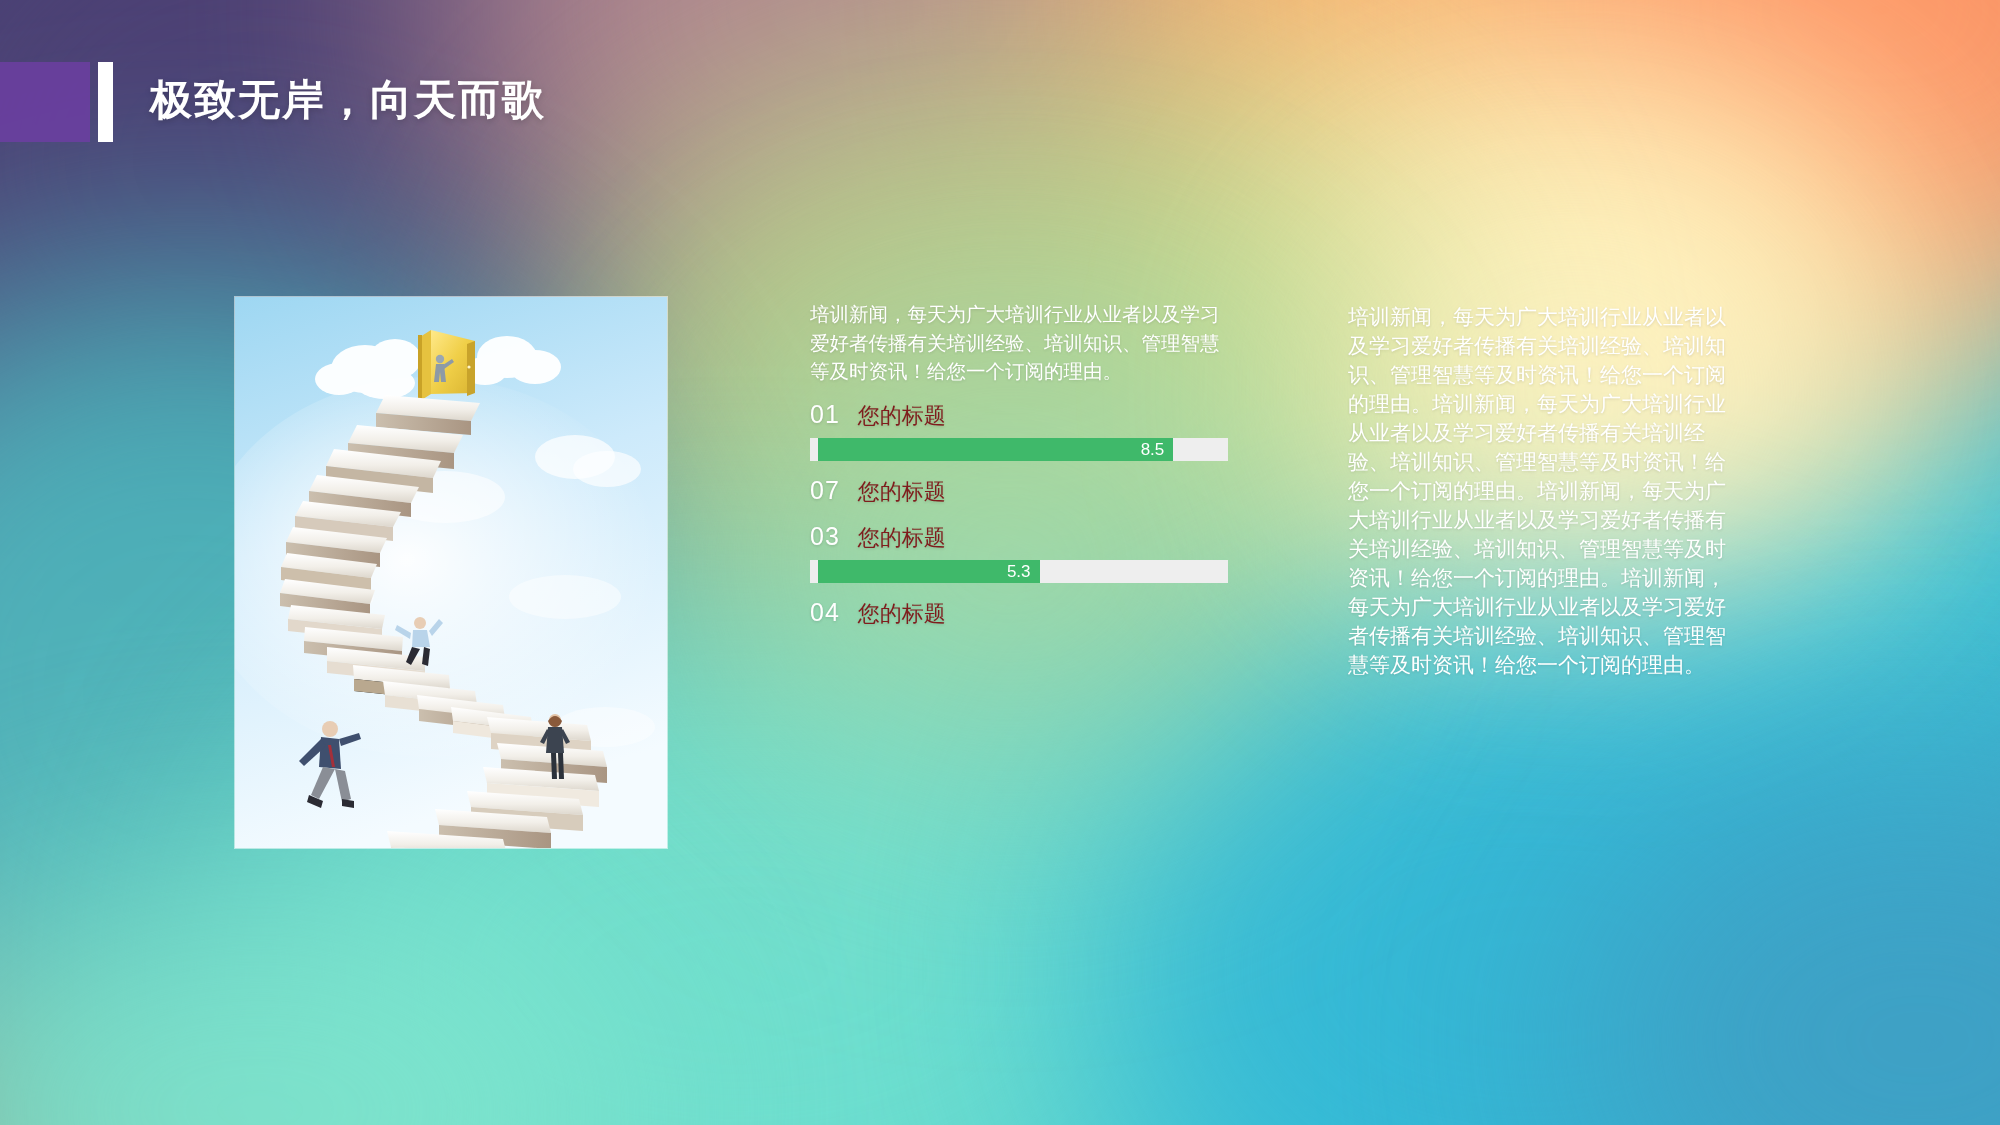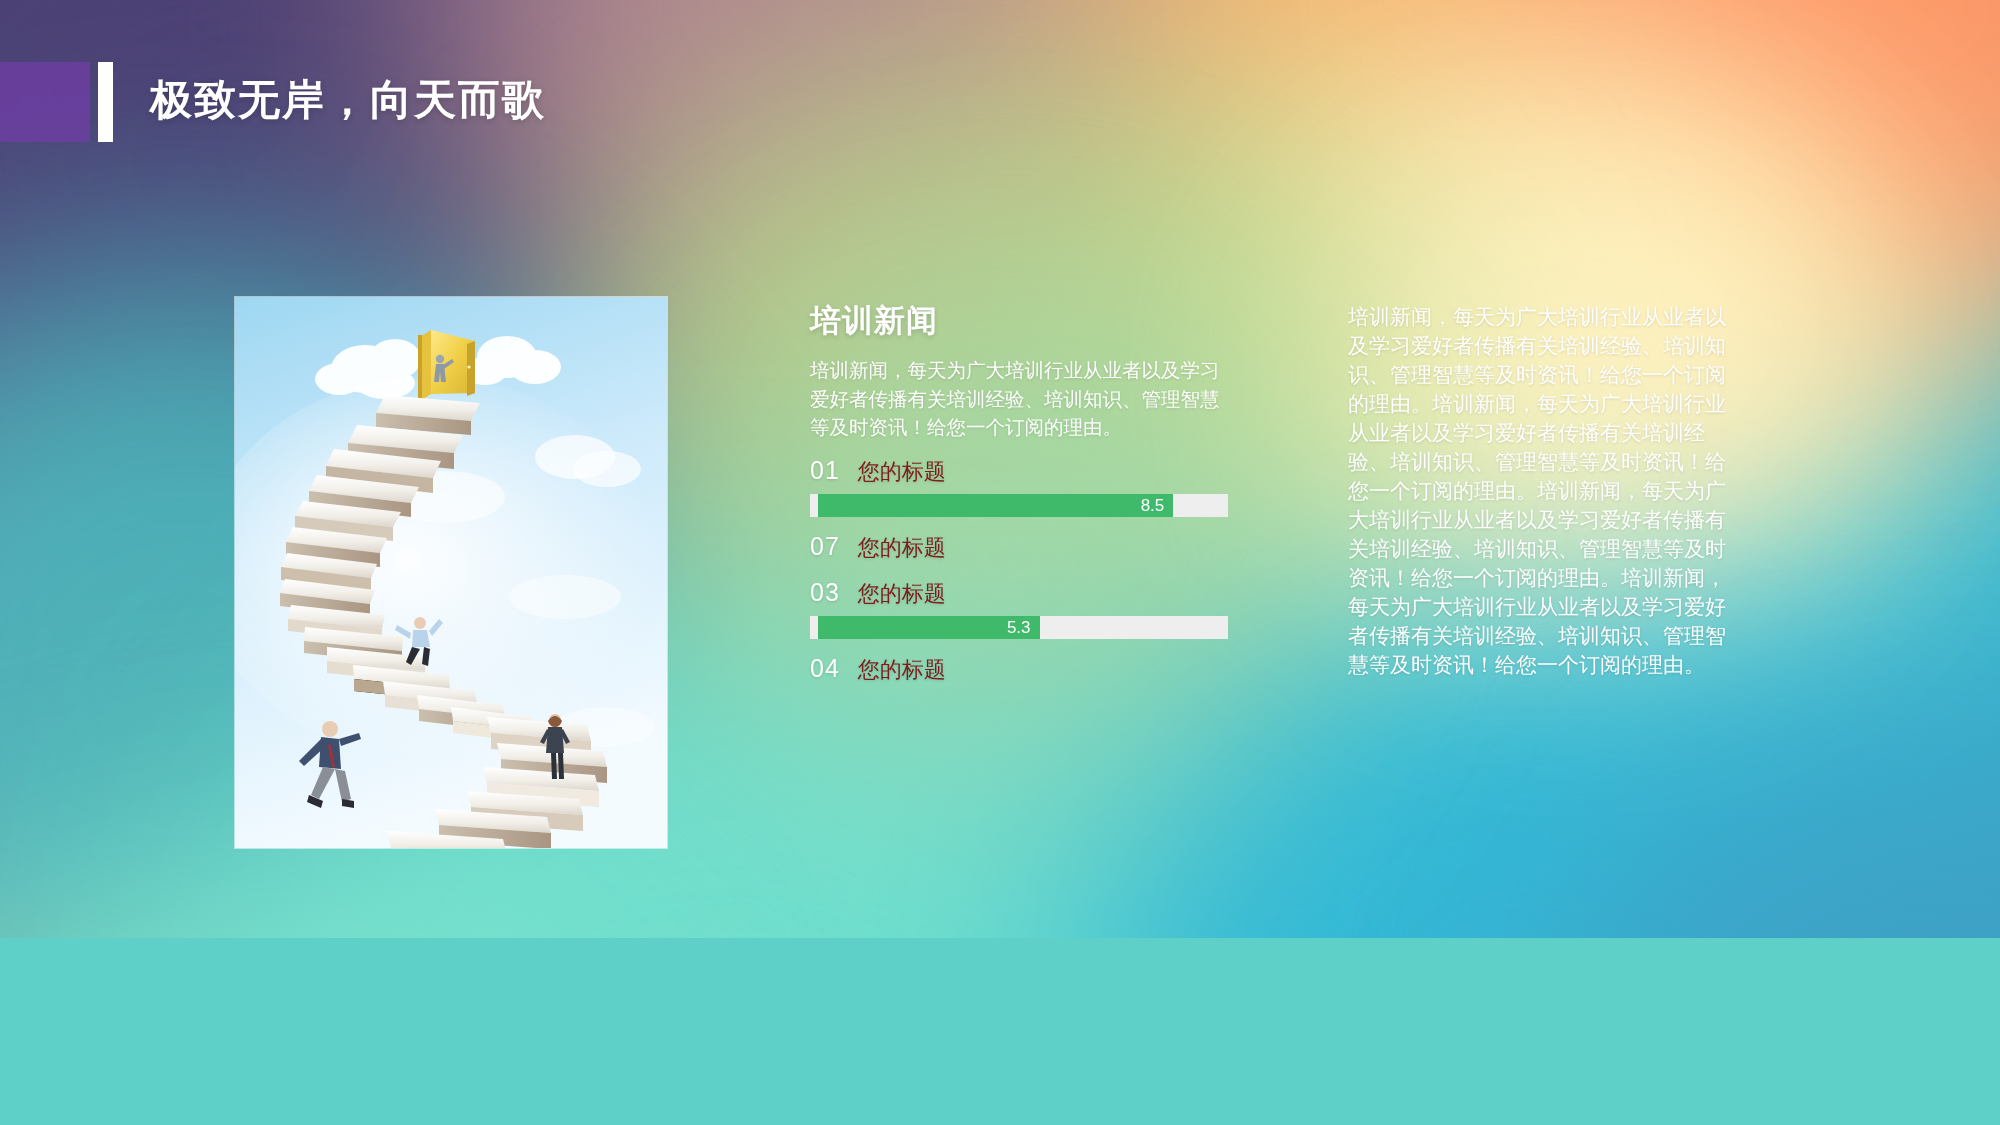--- a/index.html
+++ b/index.html
@@ -1,21 +1,21 @@
 <!DOCTYPE html>
 <html><head>
 <meta charset="utf-8">
 <style>
   html,body{margin:0;padding:0;}
   body{
     width:2000px;height:1125px;overflow:hidden;
     font-family:"Liberation Sans","DejaVu Sans",sans-serif;
     background:#5fd0c8;
   }
-  #slide{position:relative;width:2000px;height:938px;overflow:hidden;}
+  #slide{position:relative;width:2000px;height:1125px;overflow:hidden;}
 
   
   .bg{position:absolute;inset:0;}
   .bg-base{
     background:linear-gradient(135deg,#4a4a7a 0%,#6b5f8e 12%,#8d7f96 22%,#9a9a7e 34%,#86c4a0 48%,#5fcfc8 62%,#3fc6d6 78%,#3aa8c8 100%);
   }
   .blob{position:absolute;border-radius:50%;filter:blur(120px);}
   .b1{left:-180px;top:-220px;width:900px;height:760px;background:#4b3f73;opacity:.95;}
   .b2{left:420px;top:-340px;width:900px;height:700px;background:#b98a8f;opacity:.85;}
   .b3{left:1080px;top:-420px;width:1100px;height:820px;background:#ffb36b;opacity:.92;}
@@ -292,21 +292,20 @@
         <path d="M74 498 l14 6 l-2 7 l-14 -6 Z" fill="#2b2b33"></path>
         <path d="M107 502 l12 2 l0 7 l-12 -2 Z" fill="#2b2b33"></path>
         <path d="M86 442 l-22 22 l5 5 l22 -20 Z" fill="#3f4f6e"></path>
         <path d="M104 442 l20 -6 l2 6 l-20 7 Z" fill="#3f4f6e"></path>
         <path d="M96 448 l4 22 l-3 0 l-4 -22 Z" fill="#a5303a"></path>
       </g>
     </svg>
   </div>
 
   <div class="mid">
-    <div class="mid-h">培训新闻</div>
     <p class="mid-p">培训新闻，每天为广大培训行业从业者以及学习爱好者传播有关培训经验、培训知识、管理智慧等及时资讯！给您一个订阅的理由。</p>
 
     <div class="items">
 
       <div class="item">
         <div class="item-head">
           <span class="item-num">01</span>
           <span class="item-label">您的标题</span>
         </div>
         <div class="bar-track">

